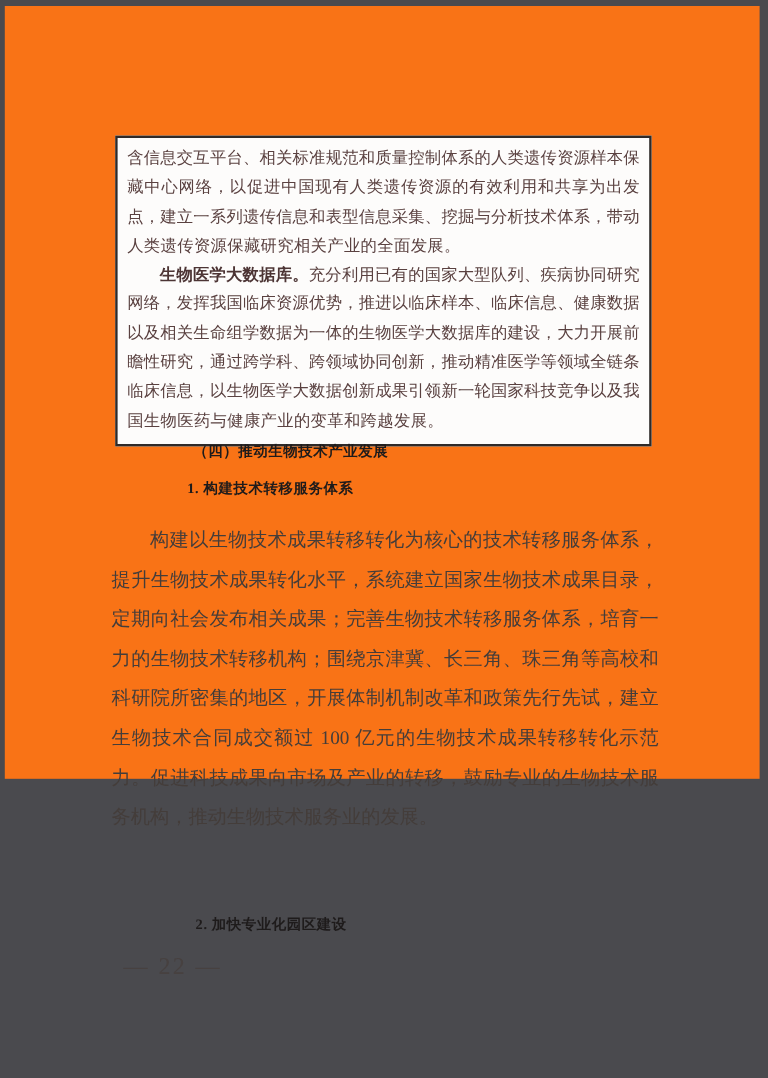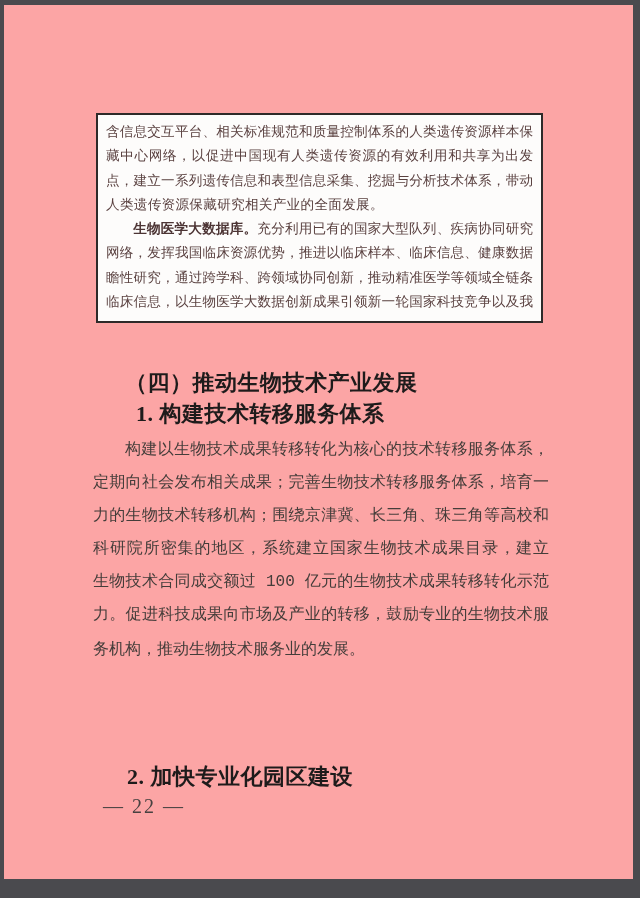--- a/index.html
+++ b/index.html
@@ -6,22 +6,22 @@
   body {
     width: 640px; height: 898px;
     background: #4a4a4e;
     position: relative;
     font-family: "Liberation Serif", serif;
     overflow: hidden;
   }
   .paper {
     position: absolute;
     left: 4px; top: 5px;
-    width: 629px; height: 874px;
-    background: #fca5a5;
+    width: 629px; height: 644px;
+    background: #f97316;
   }
   
   .note-box {
     position: absolute;
     left: 92px; top: 108px;
     width: 427px;
     border: 2px solid #2e2a29;
     padding: 5px 8px 7px 8px;
     background: #fdfcfb;
   }
@@ -33,42 +33,43 @@
     white-space: nowrap;
   }
   .note-ln.j { white-space: normal; text-align: justify; text-align-last: justify; letter-spacing: 0; }
   .ind { text-indent: 2em; }
   .lead-bold { font-weight: bold; color: #4c3434; }
 
   
   .h2, .h3 {
     position: absolute;
     font-weight: bold;
-    font-size: 22px;
+    font-size: 12px;
     color: #1e1b1b;
     letter-spacing: 0.5px;
     white-space: nowrap;
+    margin-left: 36px;
   }
   .h2 { left: 121px; top: 363px; }
-  .h3-1 { left: 132px; top: 394px; }
+  .h3-1 { left: 116px; top: 394px; }
   .h3-2 { left: 123px; top: 757px; }
 
   
   .para {
     position: absolute;
     left: 89px; top: 429px;
     width: 456px;
   }
   .body-ln {
     font-size: 16px;
     line-height: 33px;
     color: #443d3a;
     white-space: nowrap;
   }
-  .body-ln.j { white-space: normal; text-align: justify; text-align-last: justify; font-family: Liberation Mono, monospace; }
+  .body-ln.j { white-space: normal; text-align: justify; text-align-last: justify; }
 
   
   .page-num {
     position: absolute;
     left: 99px; top: 790px;
     font-size: 20px;
     color: #474140;
     letter-spacing: 2px;
     white-space: nowrap;
   }
@@ -78,33 +79,36 @@
 
 <div class="paper">
 
   <div class="note-box">
     <div class="note-ln j">含信息交互平台、相关标准规范和质量控制体系的人类遗传资源样本保</div>
     <div class="note-ln j">藏中心网络，以促进中国现有人类遗传资源的有效利用和共享为出发</div>
     <div class="note-ln j">点，建立一系列遗传信息和表型信息采集、挖掘与分析技术体系，带动</div>
     <div class="note-ln">人类遗传资源保藏研究相关产业的全面发展。</div>
     <div class="note-ln j ind"><span class="lead-bold">生物医学大数据库。</span><span>充分利用已有的国家大型队列、疾病协同研究</span></div>
     <div class="note-ln j">网络，发挥我国临床资源优势，推进以临床样本、临床信息、健康数据</div>
+    <div class="note-ln j">以及相关生命组学数据为一体的生物医学大数据库的建设，大力开展前</div>
     <div class="note-ln j">瞻性研究，通过跨学科、跨领域协同创新，推动精准医学等领域全链条</div>
     <div class="note-ln j">临床信息，以生物医学大数据创新成果引领新一轮国家科技竞争以及我</div>
+    <div class="note-ln">国生物医药与健康产业的变革和跨越发展。</div>
   </div>
 
   <div class="h2">（四）推动生物技术产业发展</div>
 
   <div class="h3 h3-1">1. 构建技术转移服务体系</div>
 
   <div class="para">
     <div class="body-ln j ind">构建以生物技术成果转移转化为核心的技术转移服务体系，</div>
+    <div class="body-ln j">提升生物技术成果转化水平，系统建立国家生物技术成果目录，</div>
     <div class="body-ln j">定期向社会发布相关成果；完善生物技术转移服务体系，培育一</div>
     <div class="body-ln j">力的生物技术转移机构；围绕京津冀、长三角、珠三角等高校和</div>
-    <div class="body-ln j">科研院所密集的地区，系统建立国家生物技术成果目录，建立</div>
+    <div class="body-ln j">科研院所密集的地区，开展体制机制改革和政策先行先试，建立</div>
     <div class="body-ln j">生物技术合同成交额过 100 亿元的生物技术成果转移转化示范</div>
     <div class="body-ln j">力。促进科技成果向市场及产业的转移，鼓励专业的生物技术服</div>
     <div class="body-ln">务机构，推动生物技术服务业的发展。</div>
   </div>
 
   <div class="h3 h3-2">2. 加快专业化园区建设</div>
 
   <div class="page-num">— 22 —</div>
 
 </div>

